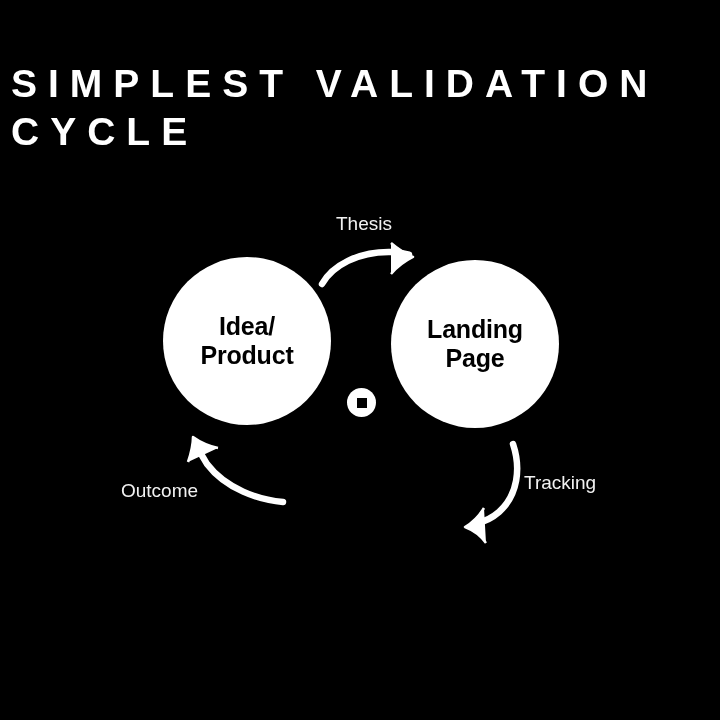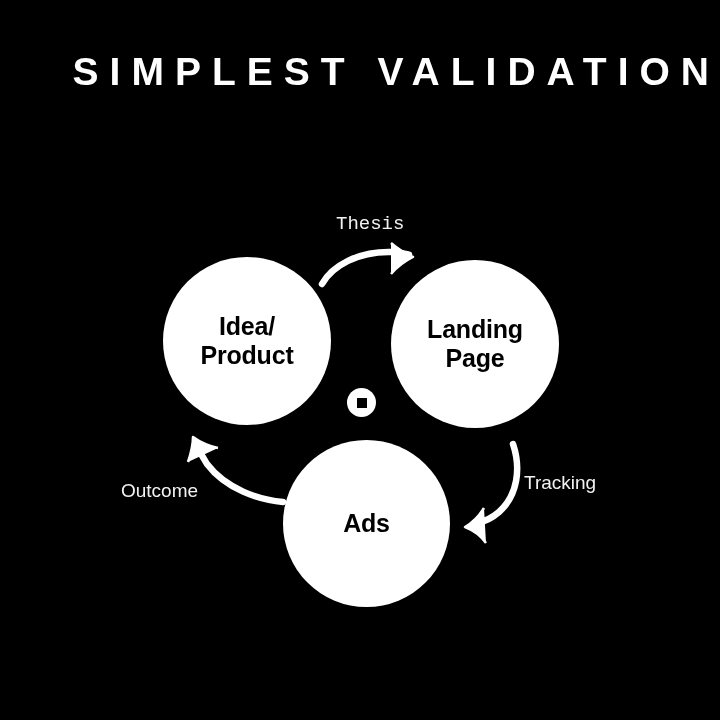--- a/index.html
+++ b/index.html
@@ -19,23 +19,23 @@
     position: relative;
     width: 720px;
     height: 720px;
     background: #000000;
   }
 
   
   .title-block {
     position: absolute;
     left: 0;
-    top: 48px;
+    top: 60px;
     width: 720px;
-    text-align: right;
+    text-align: left;
     pointer-events: none;
   }
   .title-line {
     display: block;
     color: #ffffff;
     font-family: "Liberation Sans", sans-serif;
     font-weight: 700;
     font-size: 39px;
     letter-spacing: 11px;
     line-height: 48px;
@@ -99,31 +99,32 @@
   
   .edge-label {
     position: absolute;
     color: #f2f2f2;
     font-family: "Liberation Sans", sans-serif;
     font-weight: 400;
     font-size: 19px;
     line-height: 22px;
     white-space: nowrap;
   }
-  #label-thesis   { left: 336px; top: 213px; font-family: Liberation Mono, monospace; }
+  #label-thesis   { left: 336px; top: 213px; }
   #label-tracking { left: 524px; top: 472px; }
   #label-outcome  { left: 121px; top: 480px; text-align: right; }
 </style>
 </head>
 <body>
 
 <div id="canvas">
 
   <div class="title-block">
     <span class="title-line">SIMPLEST VALIDATION</span>
+    <span class="title-line">CYCLE</span>
   </div>
 
   <svg id="arrow-layer" viewBox="0 0 720 720">
 
     <g>
       <path d="M322,284 C332,266 358,251 392,252 C399,252.3 404.5,253.3 409,254.6" fill="none" stroke="#ffffff" stroke-width="6.5" stroke-linecap="round"></path>
       <path d="M391,243 C398,249 406,254 413,257 C405,261 397,267 391,274" fill="#ffffff" stroke="#ffffff" stroke-width="2.5" stroke-linejoin="round"></path>
     </g>
 
     <g>
@@ -140,23 +141,20 @@
   <div class="node" id="node-idea">
     <span class="node-label">Idea/
 Product</span>
   </div>
 
   <div class="node" id="node-landing">
     <span class="node-label">Landing
 Page</span>
   </div>
 
-  <div class="node" id="node-ads">
-    <span class="node-label">Ads</span>
-  </div>
 
   <div id="hub">
     <div class="hub-square"></div>
   </div>
 
   <div class="edge-label" id="label-thesis">Thesis</div>
   <div class="edge-label" id="label-tracking">Tracking</div>
   <div class="edge-label" id="label-outcome">Outcome</div>
 
 </div>

